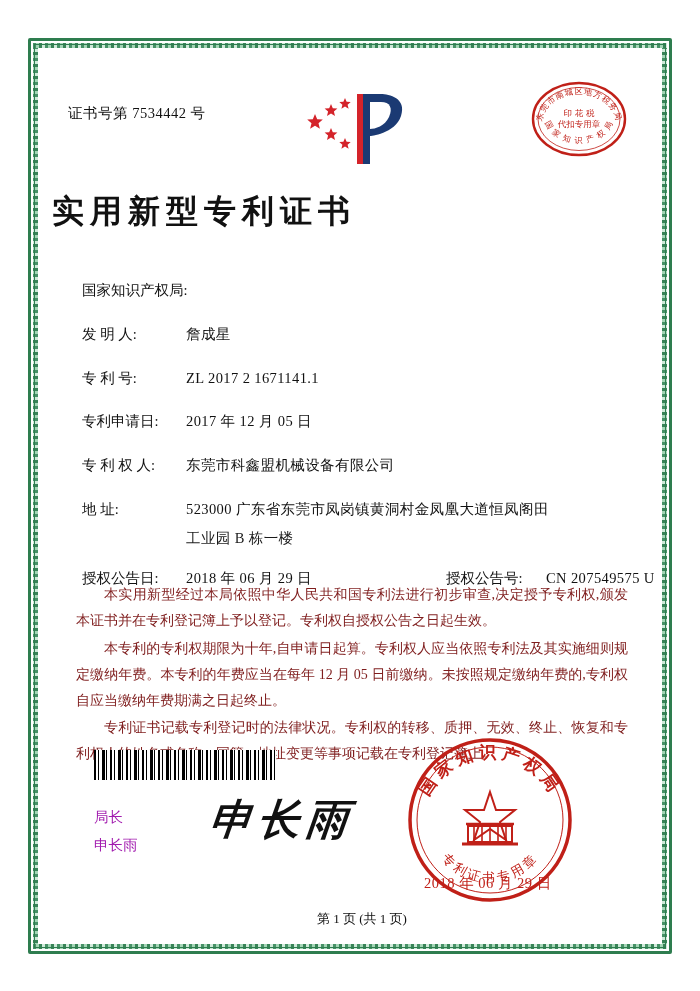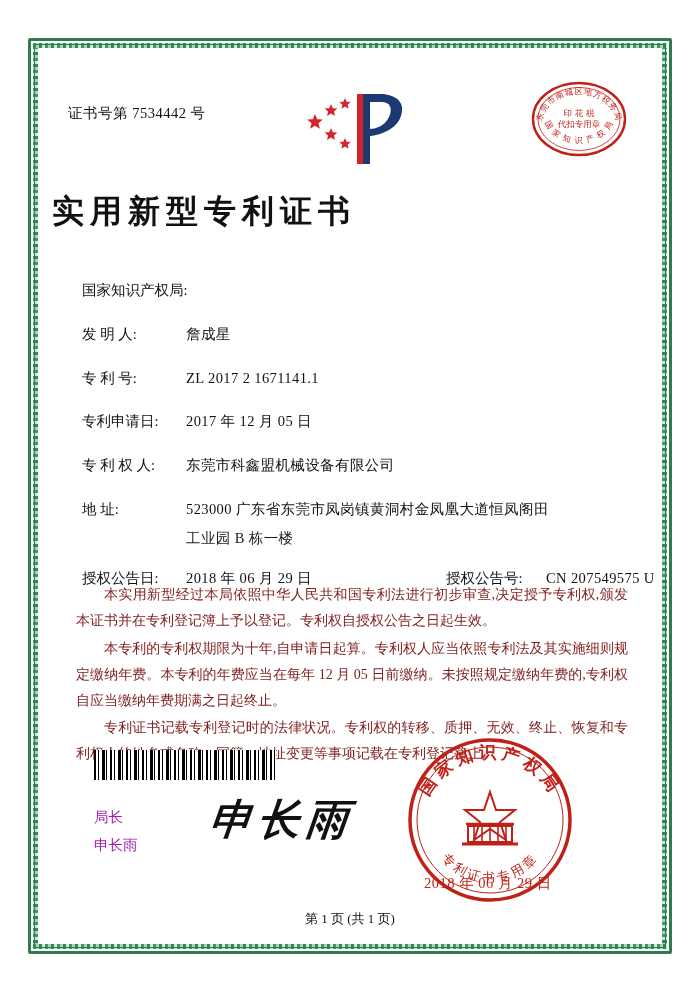--- a/index.html
+++ b/index.html
@@ -182,21 +182,21 @@
   .seal-date {
     position: absolute;
     left: 372px; top: 812px;
     font-size: 14.5px;
     color: #c02018;
     letter-spacing: .5px;
   }
 
   .footer {
     position: absolute;
-    left: 0; top: 848px;
+    left: 12px; top: 848px;
     width: 596px;
     text-align: center;
     font-size: 13px;
     color: #111;
   }
 </style>
 </head>
 <body>
 
 <div class="page">

